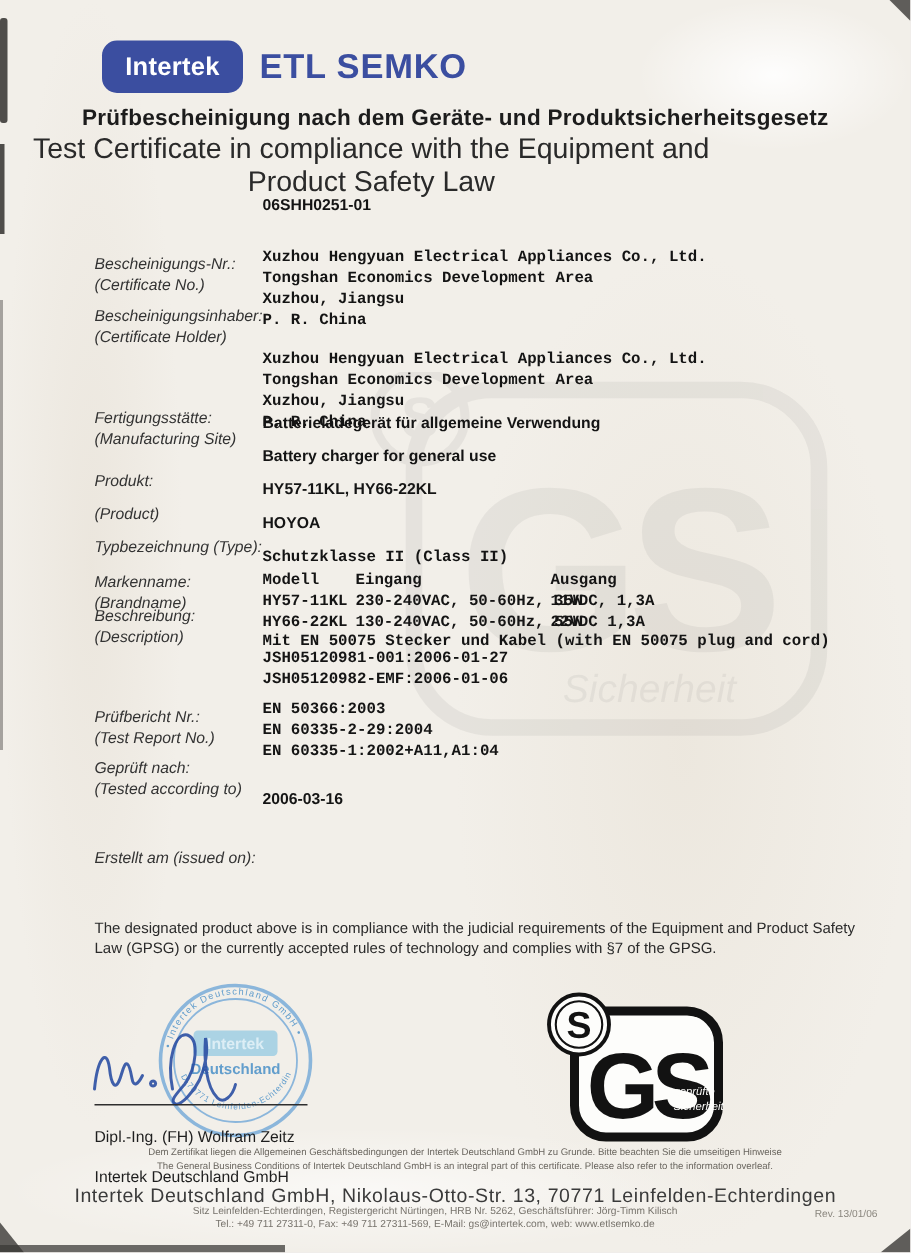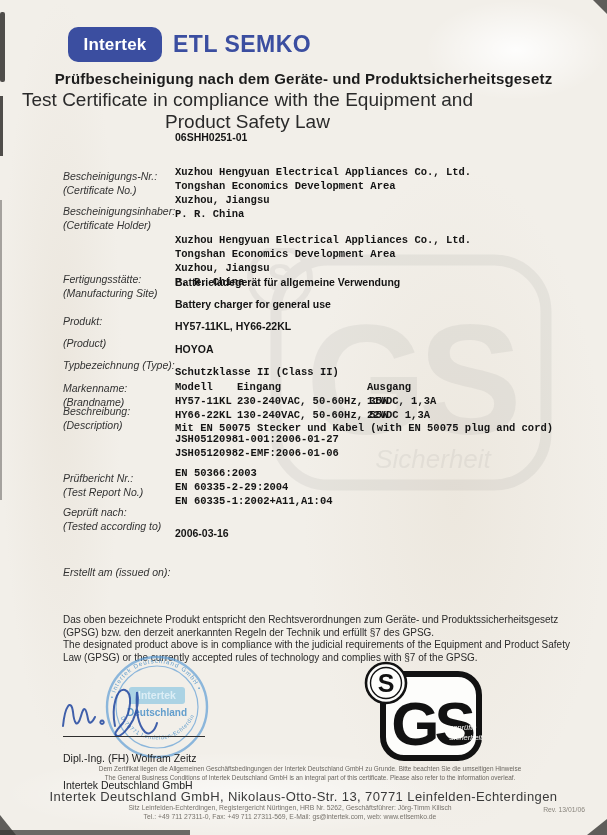--- a/index.html
+++ b/index.html
@@ -187,21 +187,20 @@
     </div>
   </div>
 
 
   <div class="row" style="top:527px">
     <div class="lbl">Erstellt am (issued on):</div>
     <div class="val">2006-03-16</div>
   </div>
 
   <div class="statement">
-    <div>Das oben bezeichnete Produkt entspricht den Rechtsverordnungen zum Geräte- und Produktssicherheitsgesetz (GPSG) bzw. den derzeit anerkannten Regeln der Technik und erfüllt §7 des GPSG.</div>
     <div>The designated product above is in compliance with the judicial requirements of the Equipment and Product Safety Law (GPSG) or the currently accepted rules of technology and complies with §7 of the GPSG.</div>
   </div>
 
   <svg class="stamp-wrap" width="118" height="118" viewBox="0 0 118 118">
     <defs>
       <path id="arcT" d="M 15,59 A 44,44 0 0 1 103,59"></path>
       <path id="arcB" d="M 21,66 A 41,41 0 0 0 97,66"></path>
     </defs>
     <circle cx="59" cy="59" r="50" fill="none" stroke="#5b9bd5" stroke-width="2.4" opacity=".8"></circle>
     <circle cx="59" cy="59" r="41" fill="none" stroke="#5b9bd5" stroke-width="1.2" opacity=".8"></circle>

